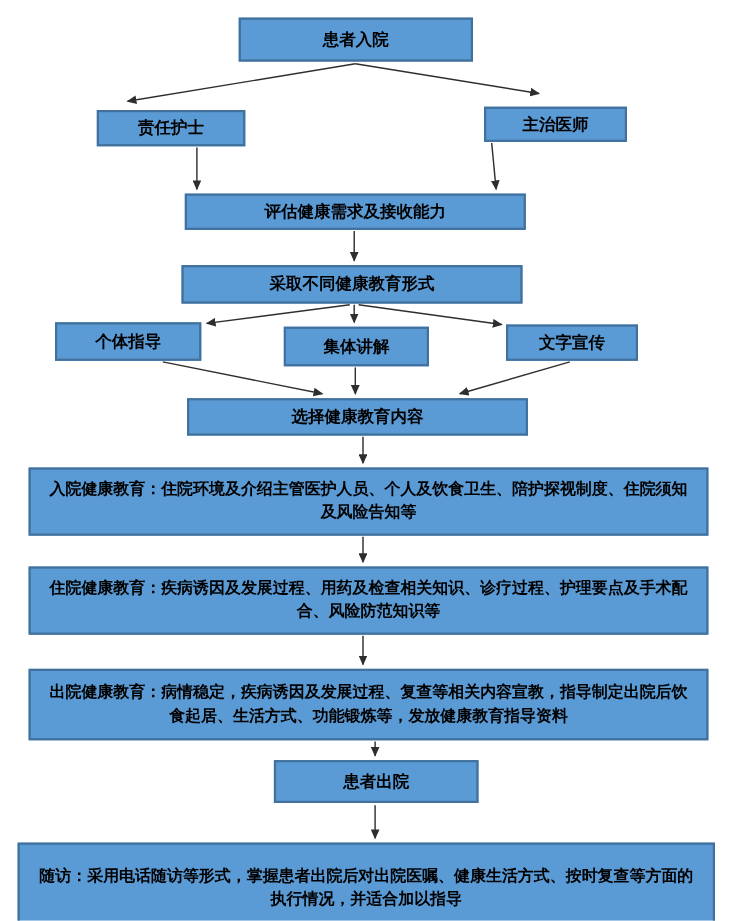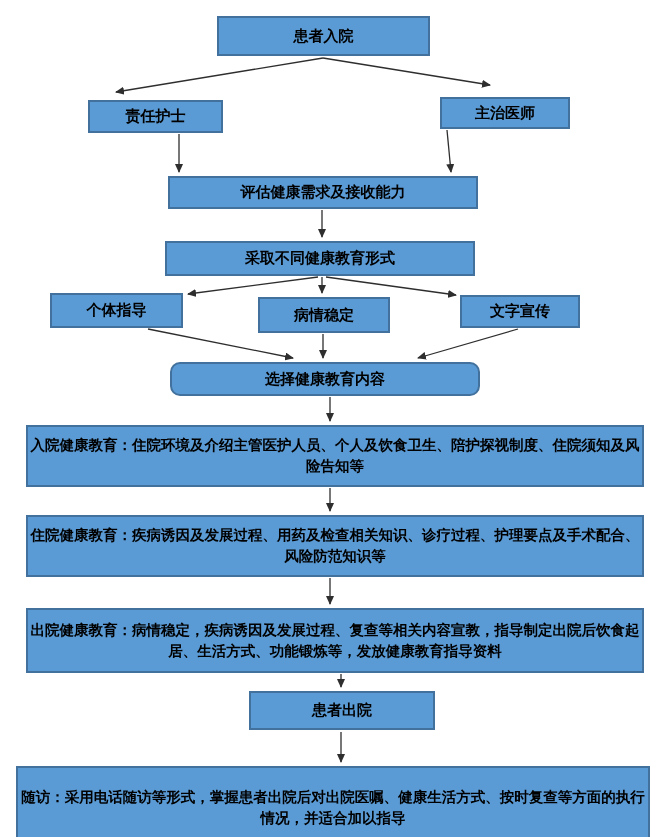--- a/index.html
+++ b/index.html
@@ -23,32 +23,32 @@
     background: #5b9bd5;
     border: 2px solid #41719c;
     color: #000000;
     font-weight: bold;
     display: flex;
     align-items: center;
     justify-content: center;
     text-align: center;
   }
   .node.small { font-size: 15px; }
-  .node.wide  { font-size: 14.5px; line-height: 21px; padding: 2px 0; }
+  .node.wide  { font-size: 14.5px; line-height: 21px; padding: 2px 14px; }
 
   
   #n-admission      { left: 217px; top: 16px;  width: 213px; height: 40px; }
   #n-nurse          { left: 55px;  top: 100px; width: 135px; height: 33px; margin-left: 33px; }
   #n-doctor         { left: 440px; top: 97px;  width: 130px; height: 32px; }
   #n-assess         { left: 168px; top: 176px; width: 310px; height: 33px; }
   #n-forms          { left: 165px; top: 241px; width: 310px; height: 35px; }
   #n-individual     { left: 50px;  top: 293px; width: 133px; height: 35px; }
   #n-group          { left: 258px; top: 297px; width: 132px; height: 36px; }
   #n-written        { left: 460px; top: 295px; width: 120px; height: 33px; }
-  #n-select         { left: 170px; top: 362px; width: 310px; height: 34px; border-radius: 10px; }
+  #n-select         { left: 170px; top: 362px; width: 310px; height: 34px; }
   #n-admission-edu  { left: 26px;  top: 425px; width: 618px; height: 62px; }
   #n-hospital-edu   { left: 26px;  top: 515px; width: 618px; height: 62px; }
   #n-discharge-edu  { left: 26px;  top: 608px; width: 618px; height: 65px; }
   #n-discharge      { left: 249px; top: 691px; width: 186px; height: 39px; align-items: center; }
   #n-followup      { left: 16px;  top: 766px; width: 634px; height: 84px; }
 </style>
 </head>
 <body>
 
 <div id="canvas">
@@ -95,21 +95,21 @@
 
   <div class="node small" id="n-forms">
     <span>采取不同健康教育形式</span>
   </div>
 
   <div class="node small" id="n-individual">
     <span>个体指导</span>
   </div>
 
   <div class="node small" id="n-group">
-    <span>病情稳定</span>
+    <span>集体讲解</span>
   </div>
 
   <div class="node small" id="n-written">
     <span>文字宣传</span>
   </div>
 
   <div class="node small" id="n-select">
     <span>选择健康教育内容</span>
   </div>
 

